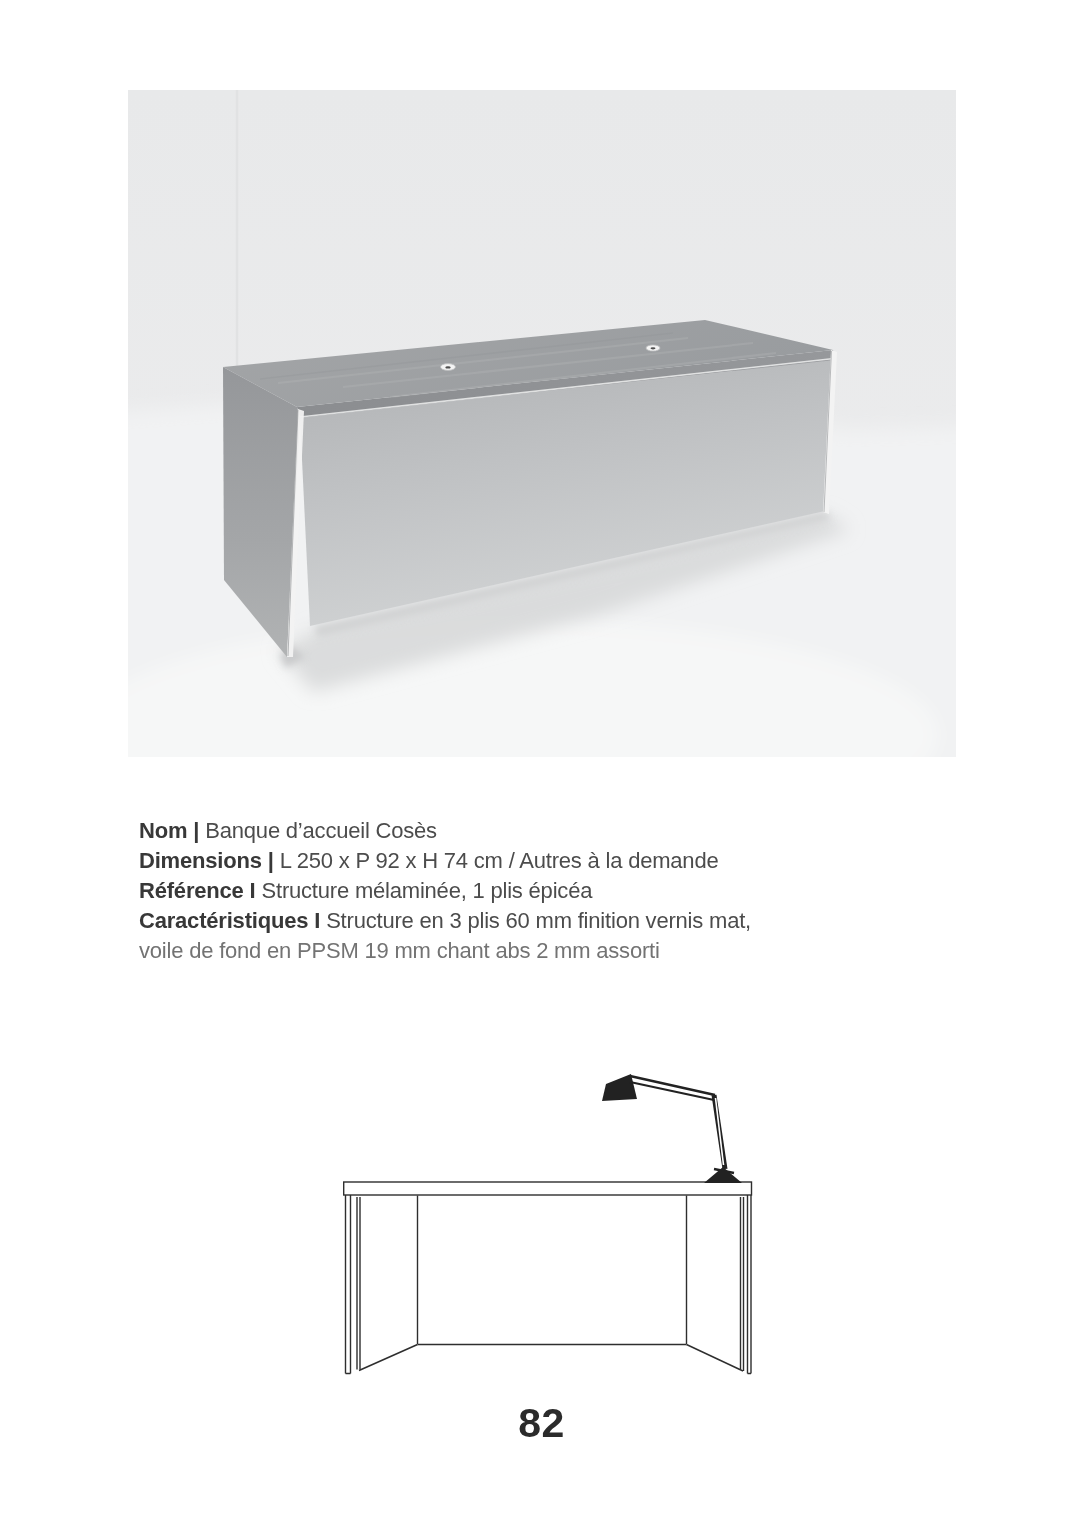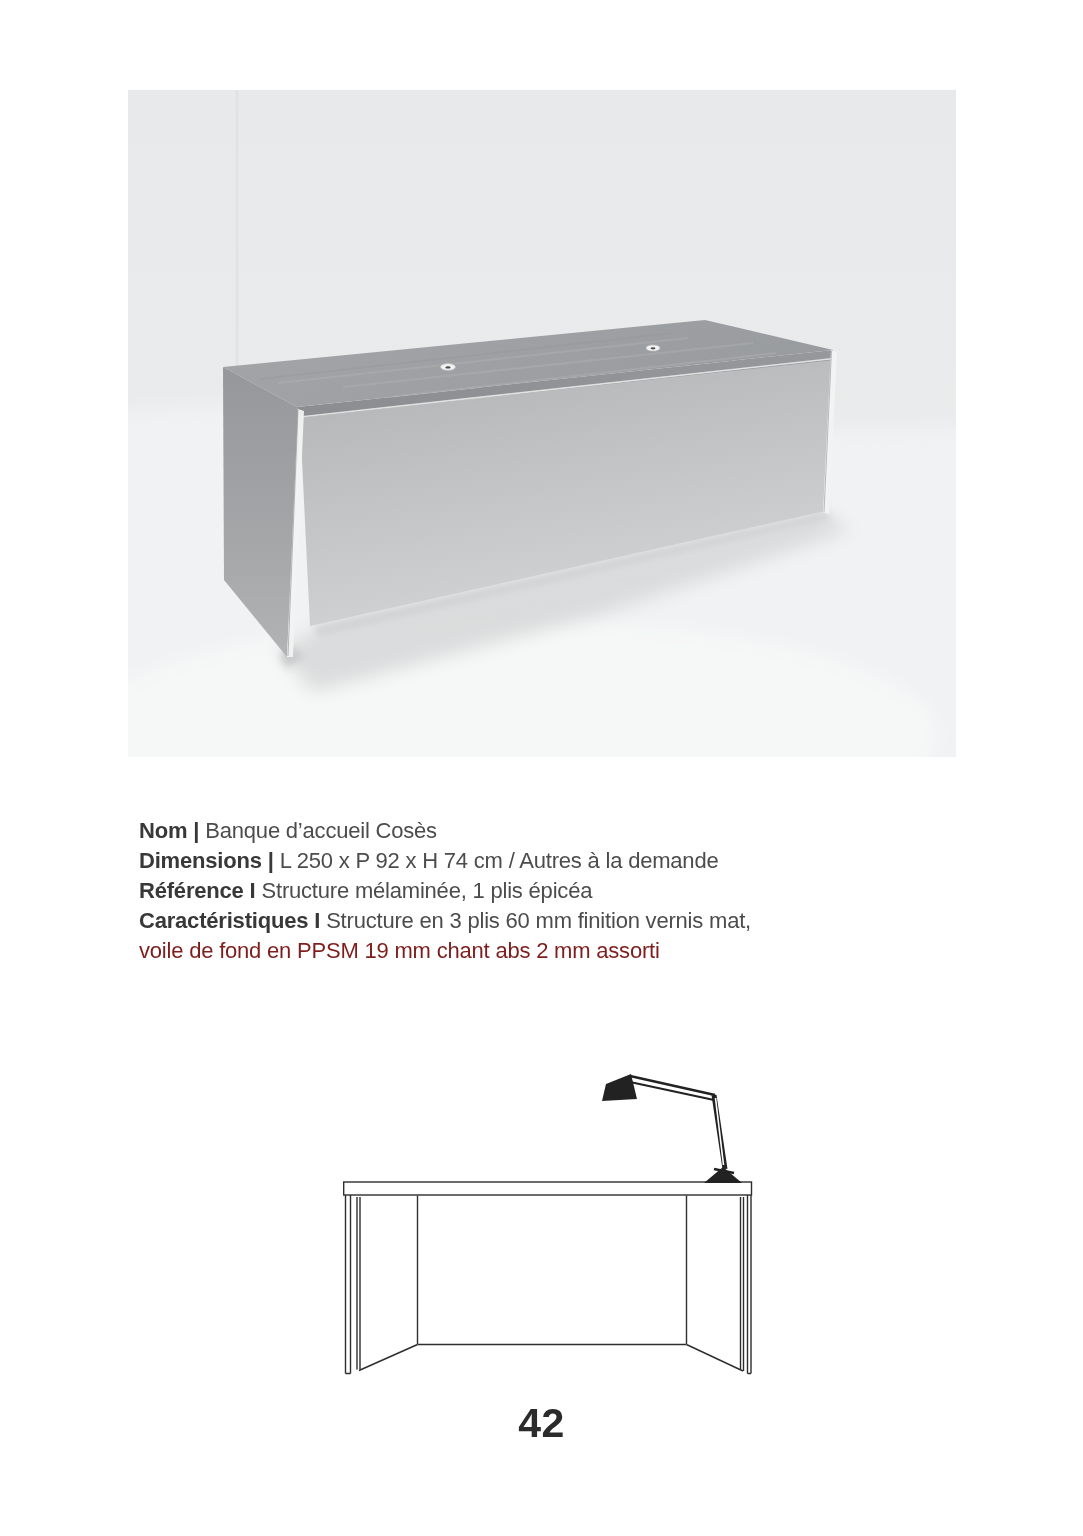--- a/index.html
+++ b/index.html
@@ -19,21 +19,21 @@
   
   .specs{
     position:absolute;left:139px;top:816px;width:736px;
     font-size:22px;line-height:30px;color:#4c4c4c;
     letter-spacing:-0.2px;
   }
   .specs .row{white-space:normal;}
   .specs .label{font-weight:700;color:#383838;}
   .specs .sep{font-weight:700;color:#383838;margin:0 6px;}
   .specs .value{color:#4c4c4c;}
-  .specs .value2{display:block;color:#7f1d1d;}
+  .specs .value2{display:block;color:#737373;}
 
   
   .diagram{
     position:absolute;left:330px;top:1052px;width:432px;height:335px;
   }
   .diagram svg{display:block;}
 
   
   .pagenum{
     position:absolute;left:0;top:1400px;width:100%;
@@ -175,15 +175,15 @@
         <path d="M300,30 L384,48" stroke="#222222" stroke-width="2.2" fill="none"></path>
         <path d="M300,24 L300,30" stroke="#222222" stroke-width="2" fill="none"></path>
         <path d="M384,43 L395,117" stroke="#222222" stroke-width="5" fill="none"></path>
         <path d="M385.5,46 L393.5,113" stroke="#ffffff" stroke-width="1.6" fill="none"></path>
         <path d="M384,117 L404,121" stroke="#222222" stroke-width="2.4" fill="none"></path>
         <polygon points="393,115 374,131 412,131" fill="#222222"></polygon>
       </g>
     </svg>
   </div>
 
-  <div class="pagenum">42</div>
+  <div class="pagenum">82</div>
 
 </div>
 
 </body></html>

